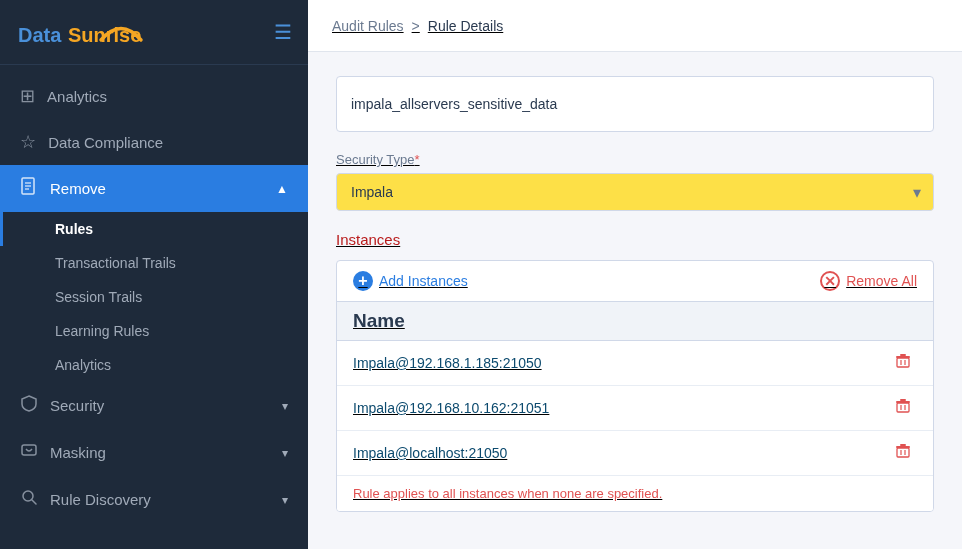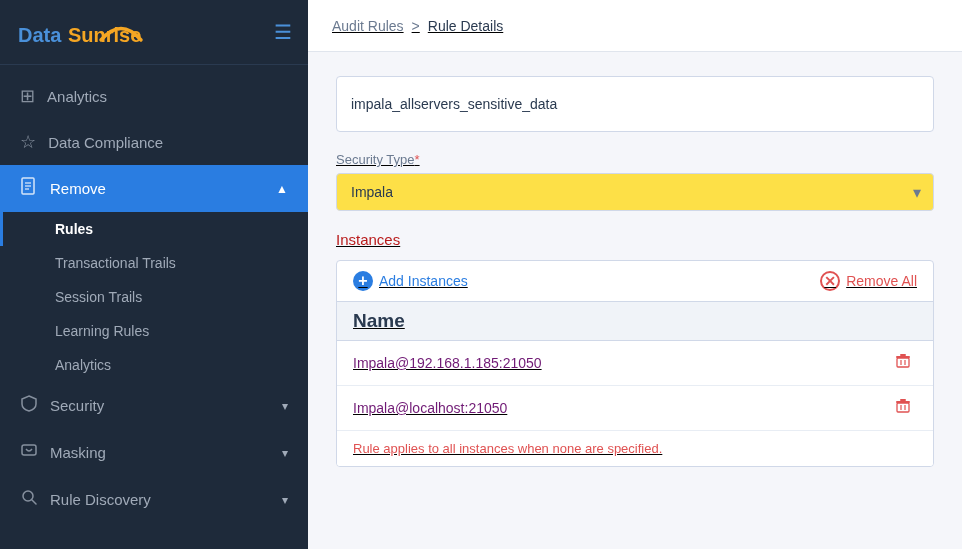--- a/index.html
+++ b/index.html
@@ -248,21 +248,21 @@
       border-bottom: 1px solid #d0d8e8;
     }
 
     .table-row {
       display: flex;
       align-items: center;
       justify-content: space-between;
       padding: 10px 16px;
       border-bottom: 1px solid #e8edf4;
       font-size: 14px;
-      color: #701a75;
+      color: #0c4a6e;
     }
 
     .table-row:last-child { border-bottom: none; }
 
     .delete-btn {
       background: none;
       border: none;
       cursor: pointer;
       color: #e05252;
       font-size: 16px;
@@ -419,20 +419,32 @@
             <svg width="16" height="16" viewBox="0 0 16 16" fill="none">
               <rect x="1" y="3" width="14" height="2" rx="1" fill="#e05252"></rect>
               <rect x="5" y="1" width="6" height="2" rx="1" fill="#e05252"></rect>
               <rect x="2" y="5" width="12" height="9" rx="1" stroke="#e05252" stroke-width="1.3" fill="none"></rect>
               <line x1="6" y1="7" x2="6" y2="12" stroke="#e05252" stroke-width="1.2"></line>
               <line x1="10" y1="7" x2="10" y2="12" stroke="#e05252" stroke-width="1.2"></line>
             </svg>
           </button>
         </div>
 
+        <div class="table-row">
+          <span>Impala@192.168.10.162:21051</span>
+          <button class="delete-btn">
+            <svg width="16" height="16" viewBox="0 0 16 16" fill="none">
+              <rect x="1" y="3" width="14" height="2" rx="1" fill="#e05252"></rect>
+              <rect x="5" y="1" width="6" height="2" rx="1" fill="#e05252"></rect>
+              <rect x="2" y="5" width="12" height="9" rx="1" stroke="#e05252" stroke-width="1.3" fill="none"></rect>
+              <line x1="6" y1="7" x2="6" y2="12" stroke="#e05252" stroke-width="1.2"></line>
+              <line x1="10" y1="7" x2="10" y2="12" stroke="#e05252" stroke-width="1.2"></line>
+            </svg>
+          </button>
+        </div>
 
         <div class="table-row">
           <span>Impala@localhost:21050</span>
           <button class="delete-btn">
             <svg width="16" height="16" viewBox="0 0 16 16" fill="none">
               <rect x="1" y="3" width="14" height="2" rx="1" fill="#e05252"></rect>
               <rect x="5" y="1" width="6" height="2" rx="1" fill="#e05252"></rect>
               <rect x="2" y="5" width="12" height="9" rx="1" stroke="#e05252" stroke-width="1.3" fill="none"></rect>
               <line x1="6" y1="7" x2="6" y2="12" stroke="#e05252" stroke-width="1.2"></line>
               <line x1="10" y1="7" x2="10" y2="12" stroke="#e05252" stroke-width="1.2"></line>

